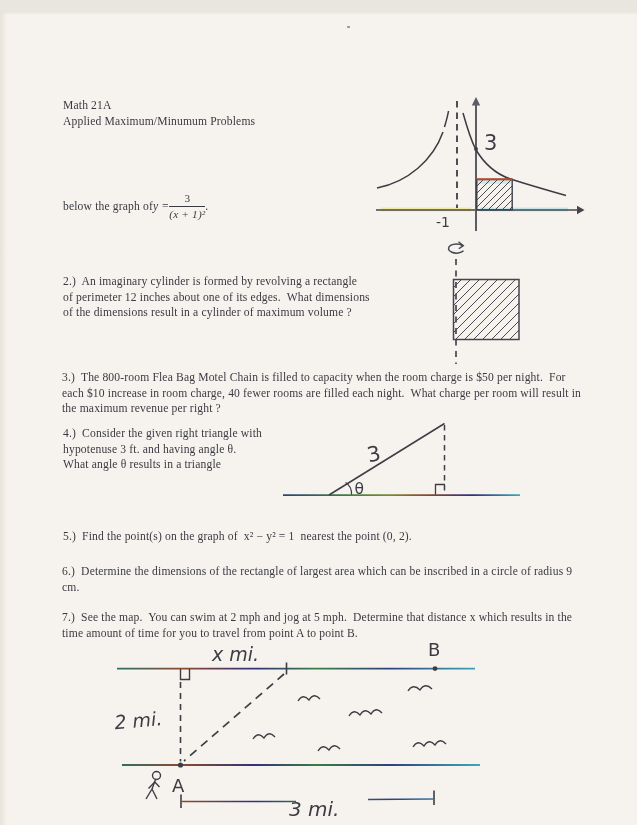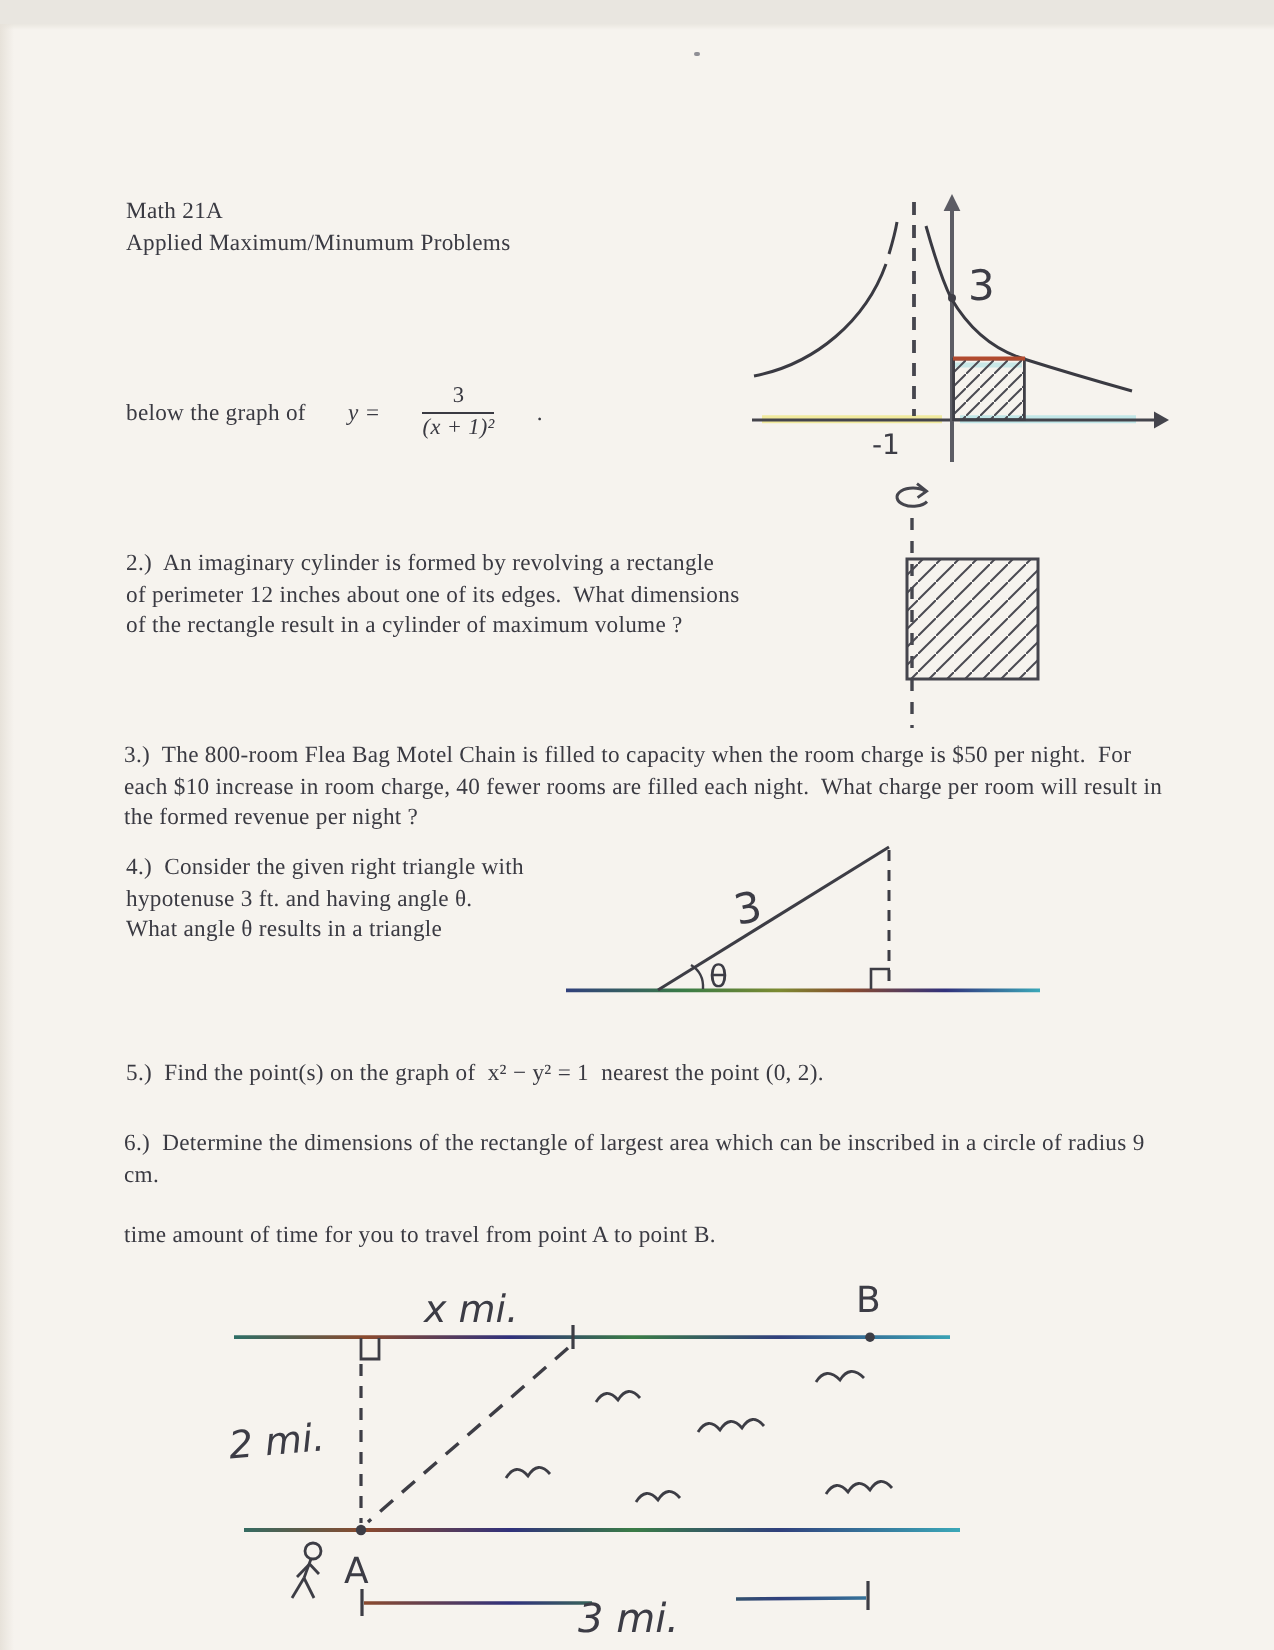--- a/index.html
+++ b/index.html
@@ -13,21 +13,21 @@
   }
   .scan-edge-top{position:absolute;left:0;top:0;width:637px;height:3px;background:linear-gradient(#eae7e0,rgba(246,243,238,0));}
   .scan-edge-left{position:absolute;left:0;top:0;width:7px;height:825px;background:linear-gradient(90deg,#e7e2da,rgba(246,243,238,0));}
   .scan-edge-bottom{position:absolute;left:0;bottom:0;width:637px;height:7px;background:linear-gradient(rgba(246,243,238,0),#b9b3ab);}
   .scan-speck{position:absolute;left:347px;top:14px;width:3px;height:2px;background:#8f8f95;border-radius:1px;}
 
   .tblock{position:absolute;font-size:11.6px;line-height:15.5px;letter-spacing:.15px;}
   .tline{white-space:pre;}
   .mi{font-style:italic;}
 
-  .fracline{position:absolute;left:63px;top:180px;display:flex;align-items:center;gap:21px;font-size:11.6px;letter-spacing:.15px;}
+  .fracline{position:absolute;left:63px;top:180px;display:flex;align-items:center;gap:0;font-size:11.6px;letter-spacing:.15px;}
   .frac{display:inline-flex;flex-direction:column;align-items:center;line-height:1.15;font-size:11.3px;}
   .frac .bar{align-self:stretch;height:1px;background:#3a3a42;margin:1px 0;}
 
   .fig{position:absolute;}
   svg text.hand{font-family:"DejaVu Sans",sans-serif;fill:#3c3c45;}
   svg text.hand-it{font-family:"DejaVu Sans",sans-serif;font-style:italic;fill:#3c3c45;}
 </style>
 </head>
 <body>
 
@@ -91,27 +91,27 @@
     </defs>
     <path d="M462.5,233.5 A8,4.6 0 1 0 463.5,238.8" fill="none" stroke="#45454d" stroke-width="1.5"></path>
     <path d="M458.5,229.8 L463.3,233.6 L458.8,236.8" fill="none" stroke="#45454d" stroke-width="1.4"></path>
     <line x1="456" y1="247" x2="456" y2="352" stroke="#45454d" stroke-width="1.7" stroke-dasharray="6 5.5"></line>
     <rect x="453.5" y="267.5" width="65.5" height="60" fill="url(#hatch-fig2)" stroke="#45454d" stroke-width="1.5"></rect>
   </svg>
 
   <div class="tblock" style="left:63px;top:262px;width:355px;">
     <div class="tline">2.)  An imaginary cylinder is formed by revolving a rectangle</div>
     <div class="tline">of perimeter 12 inches about one of its edges.  What dimensions</div>
-    <div class="tline">of the rectangle result in a cylinder of maximum volume ?</div>
+    <div class="tline">of the dimensions result in a cylinder of maximum volume ?</div>
   </div>
 
   <div class="tblock" style="left:62px;top:358px;width:560px;">
     <div class="tline">3.)  The 800-room Flea Bag Motel Chain is filled to capacity when the room charge is $50 per night.  For</div>
     <div class="tline">each $10 increase in room charge, 40 fewer rooms are filled each night.  What charge per room will result in</div>
-    <div class="tline">the formed revenue per night ?</div>
+    <div class="tline">the maximum revenue per right ?</div>
   </div>
 
   <div class="tblock" style="left:63px;top:414px;width:260px;">
     <div class="tline">4.)  Consider the given right triangle with</div>
     <div class="tline">hypotenuse 3 ft. and having angle θ.</div>
     <div class="tline">What angle θ results in a triangle</div>
   </div>
 
   <svg class="fig" style="left:275px;top:398px;" width="250" height="92" viewBox="275 398 250 92">
     <defs>
@@ -136,20 +136,21 @@
   <div class="tblock" style="left:63px;top:517px;width:560px;">
     <div class="tline">5.)  Find the point(s) on the graph of  x² − y² = 1  nearest the point (0, 2).</div>
   </div>
 
   <div class="tblock" style="left:62px;top:552px;width:560px;">
     <div class="tline">6.)  Determine the dimensions of the rectangle of largest area which can be inscribed in a circle of radius 9</div>
     <div class="tline">cm.</div>
   </div>
 
   <div class="tblock" style="left:62px;top:598px;width:560px;">
+    <div class="tline">7.)  See the map.  You can swim at 2 mph and jog at 5 mph.  Determine that distance x which results in the</div>
     <div class="tline">time amount of time for you to travel from point A to point B.</div>
   </div>
 
   <svg class="fig" style="left:60px;top:626px;" width="430" height="182" viewBox="60 626 430 182">
     <defs>
       <linearGradient id="grad-shore" gradientUnits="userSpaceOnUse" x1="117" y1="0" x2="480" y2="0">
         <stop offset="0" stop-color="#2e6e66"></stop>
         <stop offset="0.18" stop-color="#8a4a2e"></stop>
         <stop offset="0.38" stop-color="#31317c"></stop>
         <stop offset="0.55" stop-color="#3a7c46"></stop>

